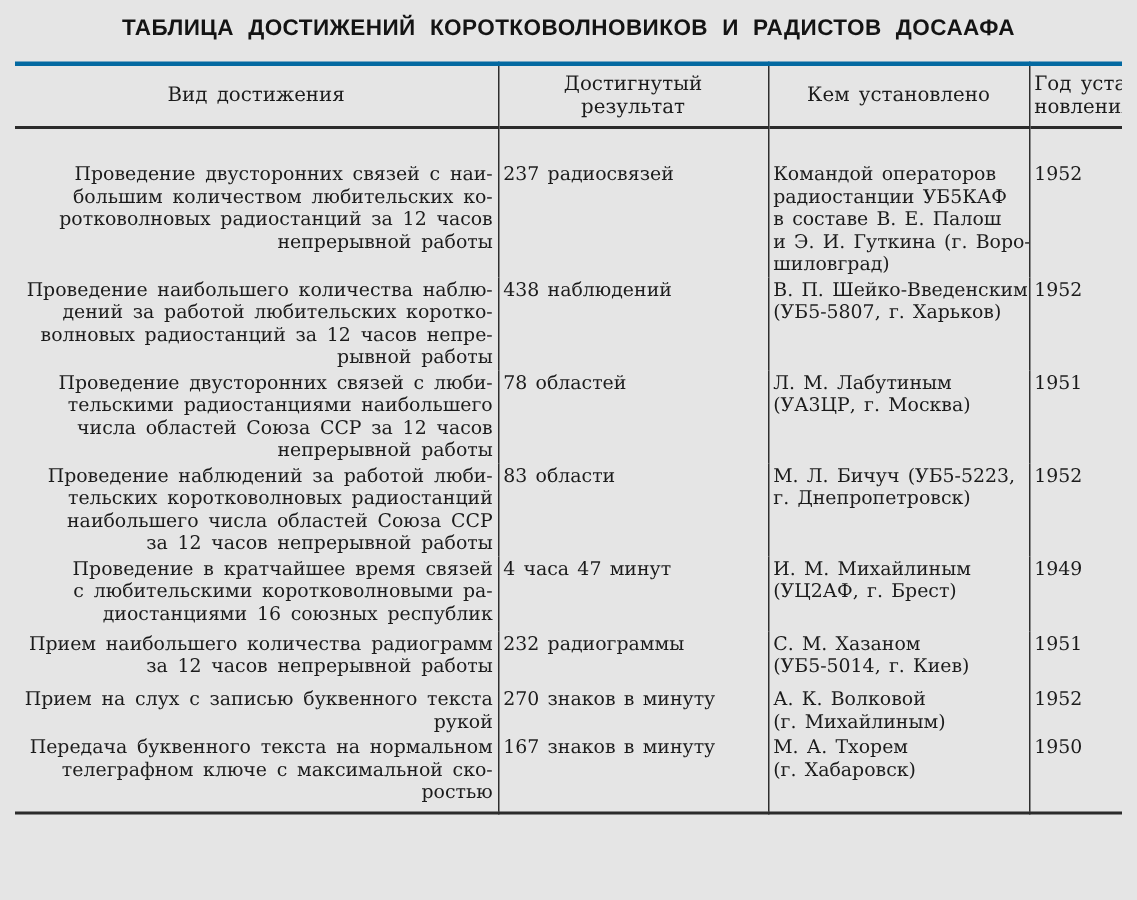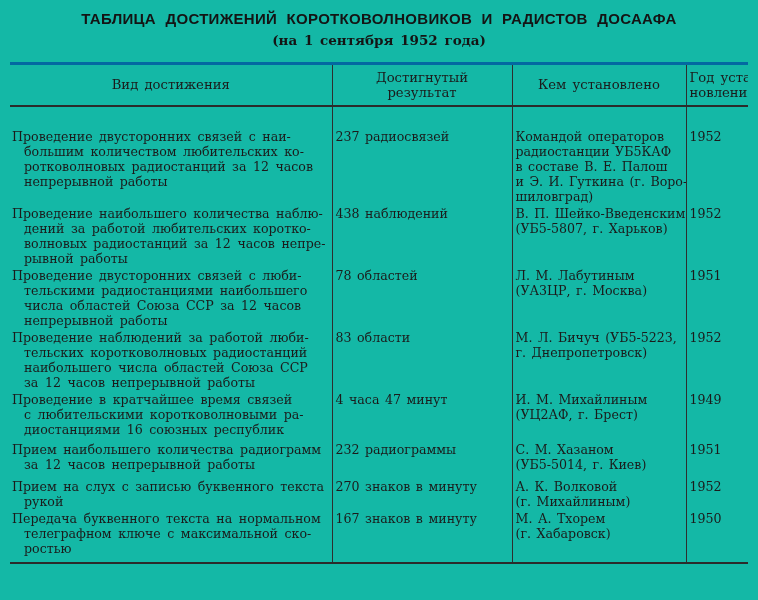--- a/index.html
+++ b/index.html
@@ -1,20 +1,20 @@
 <!DOCTYPE html>
 <html><head>
 <meta charset="utf-8">
 <style>
   html, body { margin: 0; padding: 0; }
   .sheet {
     position: relative;
     width: 758px;
     height: 600px;
-    background: #14b8a6;
+    background: #e5e5e5;
     overflow: hidden;
     color: #1b1b1b;
     font-family: "DejaVu Serif", serif;
   }
   .title {
     margin-top: 10px;
     text-align: center;
     font-family: "Liberation Sans", sans-serif;
     font-weight: bold;
     font-size: 15px;
@@ -64,33 +64,32 @@
     font-size: 12.6px;
     line-height: 15px;
     white-space: pre;
     padding: 0 3px 2px 3px;
   }
   tbody tr:first-child td { padding-top: 22px; }
   tbody tr:nth-child(5) td { padding-bottom: 5px; }
   tbody tr:nth-child(6) td { padding-bottom: 7px; }
   tbody tr:nth-child(8) td { padding-bottom: 6px; }
   td.c-achievement {
-    text-align: left;
+    text-align: right;
     padding-left: 14px;
     text-indent: -12px;
     word-spacing: 2.5px;
   }
   td.c-result, td.c-setby, td.c-year { text-align: left; word-spacing: 1.5px; }
 </style>
 </head>
 <body>
 
 <div class="sheet">
   <div class="title">ТАБЛИЦА ДОСТИЖЕНИЙ КОРОТКОВОЛНОВИКОВ И РАДИСТОВ ДОСААФА</div>
-  <div class="subtitle">(на 1 сентября 1952 года)</div>
 
   <table class="ach">
     <colgroup>
       <col class="w1">
         <col class="w2">
         <col class="w3">
         <col class="w4">
     </colgroup>
     <thead>
       <tr>

